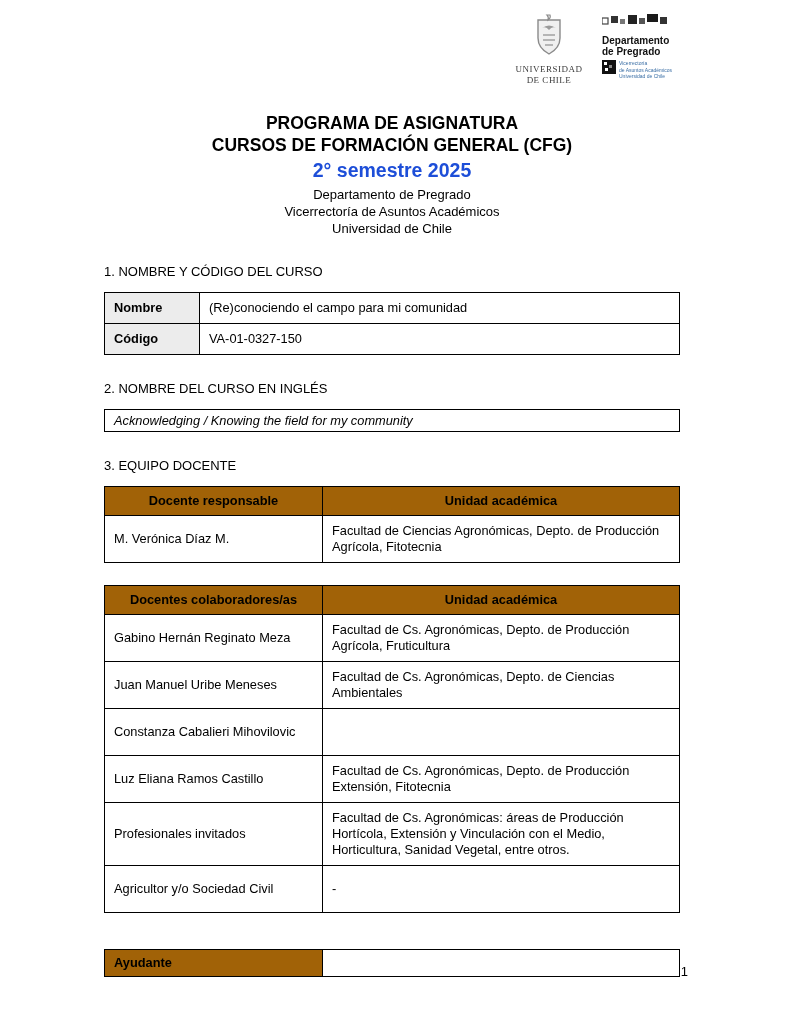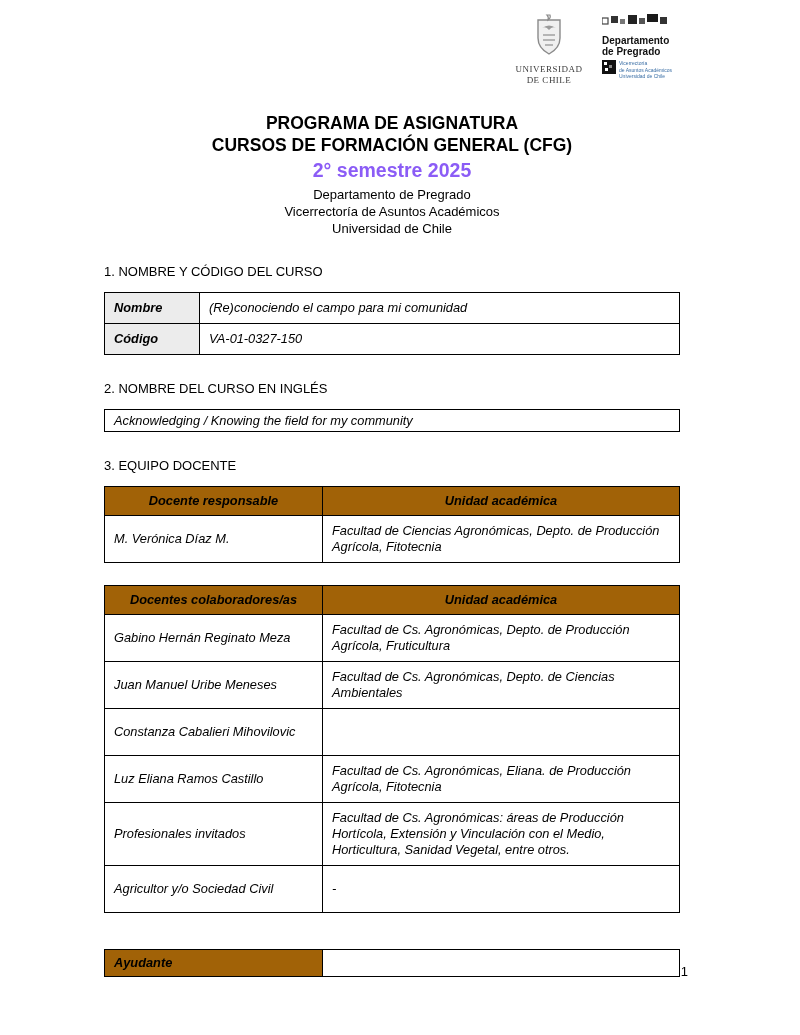--- a/index.html
+++ b/index.html
@@ -58,21 +58,21 @@
   }
   .title-block { margin-top: 112px; text-align: center; }
   .t-main { font-size: 17.5px; font-weight: bold; line-height: 1.26; }
   .t-sem  { font-size: 19.5px; font-weight: bold; margin-top: 3px; }
   .t-sub  { font-size: 13px; line-height: 1.32; }
   .t-sub-wrap { margin-top: 4px; }
 
   
   .sec-heading { font-size: 13px; font-weight: normal; margin: 26px 0 13px 0; }
   table { border-collapse: collapse; width: 100%; table-layout: fixed; }
-  td, th { border: 1px solid #000; font-size: 12.8px; padding: 5px 9px; vertical-align: middle; word-wrap: break-word; font-style: italic; }
+  td, th { border: 1px solid #000; font-size: 12.8px; padding: 5px 9px; vertical-align: middle; word-wrap: break-word; }
   th { background: #a16207; font-weight: bold; text-align: center; height: 18px; }
   .kv-table td { height: 20px; }
   .kv-table .label { background: #ececec; font-weight: bold; }
   .en-table td { font-style: italic; height: 12px; padding: 3px 9px; }
   .team-table td { line-height: 1.25; }
   .team-table tr.r td { height: 36px; }
   .team-table tr.r3 td { height: 52px; }
   .gap-md { height: 22px; }
   .gap-lg { height: 36px; }
   .ay-table th { text-align: left; height: 16px; }
@@ -136,21 +136,21 @@
         </span>
       </div>
     </div>
   </div>
 
   <div class="content">
 
     <div class="title-block">
       <div class="t-main">PROGRAMA DE ASIGNATURA</div>
       <div class="t-main">CURSOS DE FORMACIÓN GENERAL (CFG)</div>
-      <div class="t-sem" id="semester-line" style="color: #8b5cf6;">2° semestre 2025</div>
+      <div class="t-sem" id="semester-line" style="color: #1d4ed8;">2° semestre 2025</div>
       <div class="t-sub-wrap">
         <div class="t-sub">Departamento de Pregrado</div>
         <div class="t-sub">Vicerrectoría de Asuntos Académicos</div>
         <div class="t-sub">Universidad de Chile</div>
       </div>
     </div>
 
     <div class="sec-heading">1. NOMBRE Y CÓDIGO DEL CURSO</div>
     <table class="kv-table">
       <colgroup>
@@ -216,21 +216,21 @@
       <tr class="r">
         <td>Juan Manuel Uribe Meneses</td>
         <td>Facultad de Cs. Agronómicas, Depto. de Ciencias Ambientales</td>
       </tr>
       <tr class="r">
         <td>Constanza Cabalieri Mihovilovic</td>
         <td></td>
       </tr>
       <tr class="r">
         <td>Luz Eliana Ramos Castillo</td>
-        <td>Facultad de Cs. Agronómicas, Eliana. de Producción Agrícola, Fitotecnia</td>
+        <td>Facultad de Cs. Agronómicas, Depto. de Producción Extensión, Fitotecnia</td>
       </tr>
       <tr class="r3">
         <td>Profesionales invitados</td>
         <td>Facultad de Cs. Agronómicas: áreas de Producción Hortícola, Extensión y Vinculación con el Medio, Horticultura, Sanidad Vegetal, entre otros.</td>
       </tr>
       <tr class="r">
         <td>Agricultor y/o Sociedad Civil</td>
         <td>-</td>
       </tr>
     </tbody>

